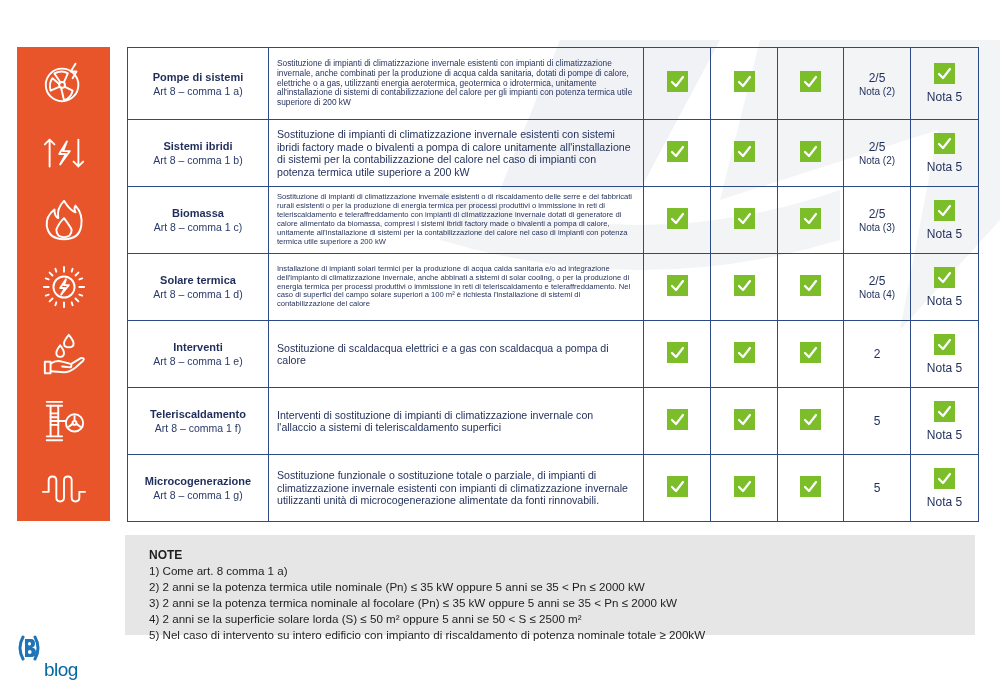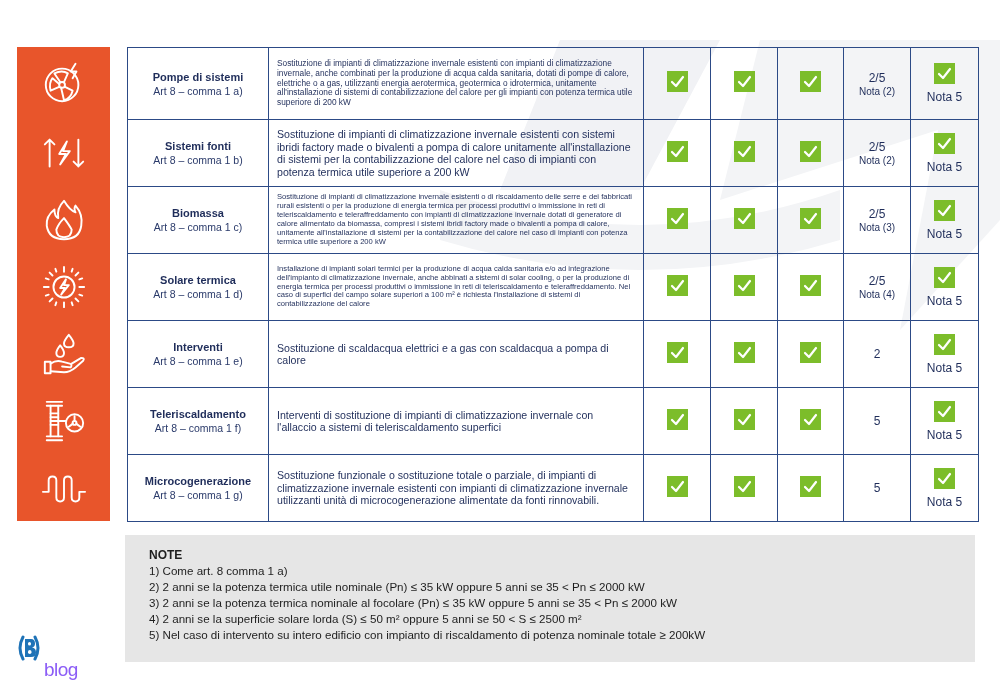--- a/index.html
+++ b/index.html
@@ -22,26 +22,26 @@
   .fs-xs { font-size:7.6px; }
   .fs-m { font-size:10.6px; }
   td.chk { text-align:center; }
   .check { display:inline-block; width:21px; height:21px; background:#7cbd2a; position:relative; }
   .check svg { position:absolute; left:0; top:0; width:21px; height:21px; }
   td.yrs { text-align:center; }
   .yrs-val { font-size:12px; color:#1f2d5a; }
   .yrs-note { font-size:10px; color:#1f2d5a; margin-top:1px; }
   td.last { text-align:center; }
   .last-note { font-size:12px; color:#1f2d5a; margin-top:2px; }
-  .notes { position:absolute; left:125px; top:535px; width:850px; height:127px; background:#e6e6e6; }
+  .notes { position:absolute; left:125px; top:535px; width:850px; height:100px; background:#e6e6e6; }
   .notes-inner { position:absolute; left:24px; top:12px; font-size:11.6px; color:#1e1e1e; line-height:16px; }
   .notes-title { font-weight:bold; font-size:12px; }
   .logo { position:absolute; left:16px; top:633px; height:30px; display:flex; align-items:center; }
   .logo-mark { width:26px; height:26px; }
-  .logo-text { font-size:19px; color:#8b5cf6; margin-left:2px; letter-spacing:-0.5px;margin-top:44px; }
+  .logo-text { font-size:19px; color:#0369a1; margin-left:2px; letter-spacing:-0.5px;margin-top:44px; }
 </style>
 </head>
 <body>
 
 <svg class="watermark" viewBox="0 0 1000 700">
   <path d="M560 40 L720 40 L640 190 L500 190 Z" fill="#f1f2f5"></path>
   <path d="M760 40 L1000 40 L1000 110 L720 200 Z" fill="#f3f4f6"></path>
   <path d="M440 190 Q640 260 840 190 L840 240 Q640 300 440 240 Z" fill="#f3f4f6"></path>
   <path d="M940 120 L1000 90 L1000 220 L900 330 Z" fill="#f3f4f6"></path>
 </svg>
@@ -136,21 +136,21 @@
         <td class="yrs">
           <div class="yrs-val">2/5</div>
           <div class="yrs-note">Nota (2)</div>
         </td>
         <td class="last"><span class="check"><svg viewBox="0 0 21 21">
               <path d="M5 11 L9 15 L16 6" fill="none" stroke="#fff" stroke-width="2.2" stroke-linecap="round" stroke-linejoin="round"></path>
             </svg></span><div class="last-note">Nota 5</div></td>
       </tr>
       <tr class="r1">
         <td class="name">
-          <div class="name-title">Sistemi fonti</div>
+          <div class="name-title">Sistemi ibridi</div>
           <div class="name-sub">Art 8 – comma 1 b)</div>
         </td>
         <td class="desc">
           <div class="desc-text fs-m">Sostituzione di impianti di climatizzazione invernale esistenti con sistemi ibridi factory made o bivalenti a pompa di calore unitamente all'installazione di sistemi per la contabilizzazione del calore nel caso di impianti con potenza termica utile superiore a 200 kW</div>
         </td>
         <td class="chk"><span class="check"><svg viewBox="0 0 21 21">
               <path d="M5 11 L9 15 L16 6" fill="none" stroke="#fff" stroke-width="2.2" stroke-linecap="round" stroke-linejoin="round"></path>
             </svg></span></td>
         <td class="chk"><span class="check"><svg viewBox="0 0 21 21">
               <path d="M5 11 L9 15 L16 6" fill="none" stroke="#fff" stroke-width="2.2" stroke-linecap="round" stroke-linejoin="round"></path>

